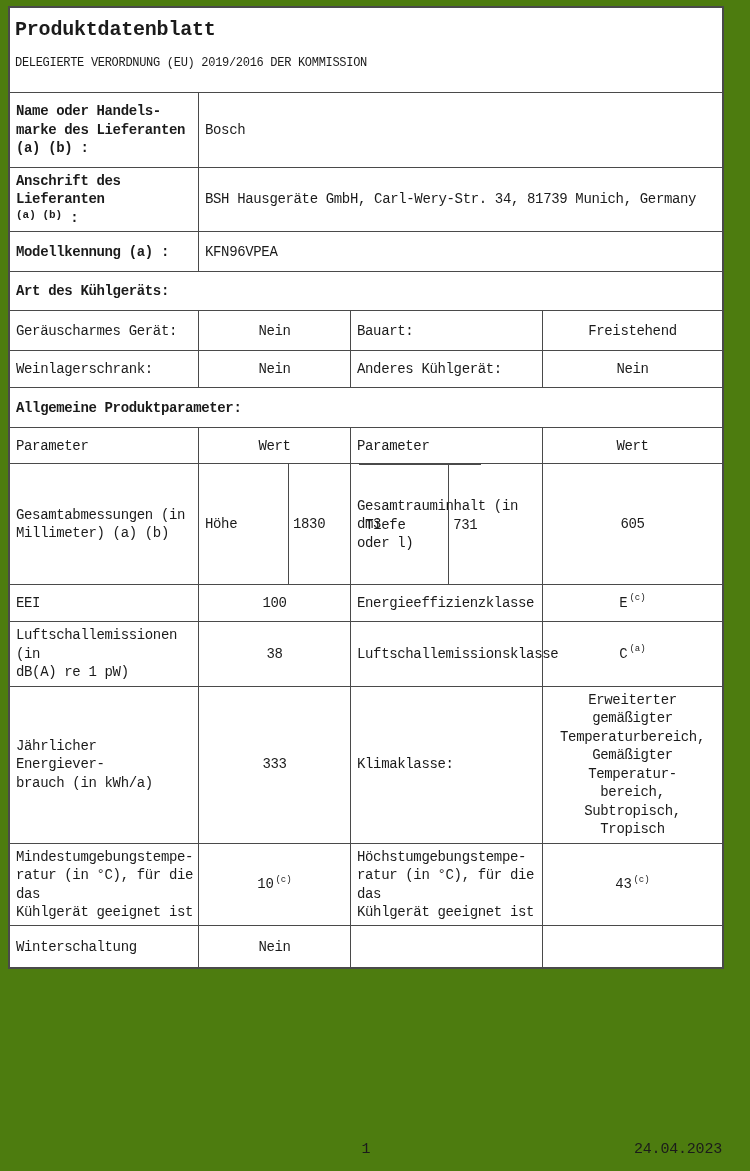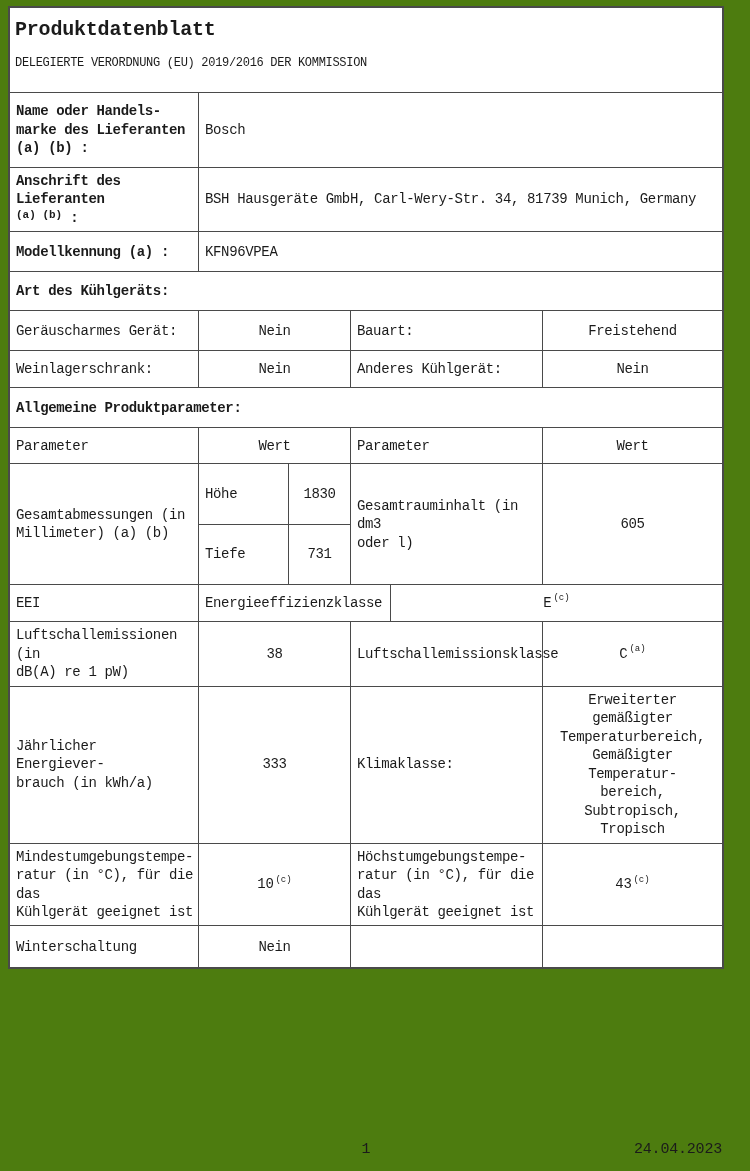--- a/index.html
+++ b/index.html
@@ -23,21 +23,21 @@
   .c2 { width:152px; flex:none; }
   .c3 { width:192px; flex:none; }
   .c4 { flex:1; }
   .fill { flex:1; }
   .b { font-weight:bold; }
   .pre { white-space:pre-line; }
   .ctr { justify-content:center; text-align:center; }
   .sup { font-size:9px; letter-spacing:0; position:relative; top:-4px; margin-left:2px; font-weight:inherit; }
   .supsm { font-size:11px; letter-spacing:0; position:relative; top:-4px; }
   
-  .dims { width:152px; flex:none; display:flex; flex-direction:column; }
+  .dims { width:152px; flex:none; display:flex; flex-direction:row;gap:30px; }
   .drow { flex:1; display:flex; align-items:stretch; }
   .drow + .drow { border-top:1.5px solid #4a4a4a; }
   .dlabel { width:89px; flex:none; display:flex; align-items:center; padding:4px 6px; }
   .dval { flex:1; border-left:1.5px solid #4a4a4a; display:flex; align-items:center; justify-content:center; text-align:center; padding:4px 4px; }
   .footer {
     position:absolute; left:8px; top:1140px; width:716px; height:22px;
     font-size:15px; letter-spacing:-0.2px;
   }
   .footer .pageno { position:absolute; left:0; right:0; text-align:center; }
   .footer .date { position:absolute; right:2px;text-align:right; }
@@ -115,20 +115,21 @@
           <div class="dval">731</div>
         </div>
       </div>
       <div class="cell c3 pre">Gesamtrauminhalt (in dm3
 oder l)</div>
       <div class="cell c4 ctr">605</div>
     </div>
 
     <div class="row" style="min-height:37px">
       <div class="cell c1">EEI</div>
+      <div class="cell c2 ctr">100</div>
       <div class="cell c3">Energieeffizienzklasse</div>
       <div class="cell c4 ctr">
         <span>E</span>
           <span class="sup">(c)</span>
       </div>
     </div>
 
     <div class="row" style="min-height:55px">
       <div class="cell c1 pre">Luftschallemissionen (in
 dB(A) re 1 pW)</div>

